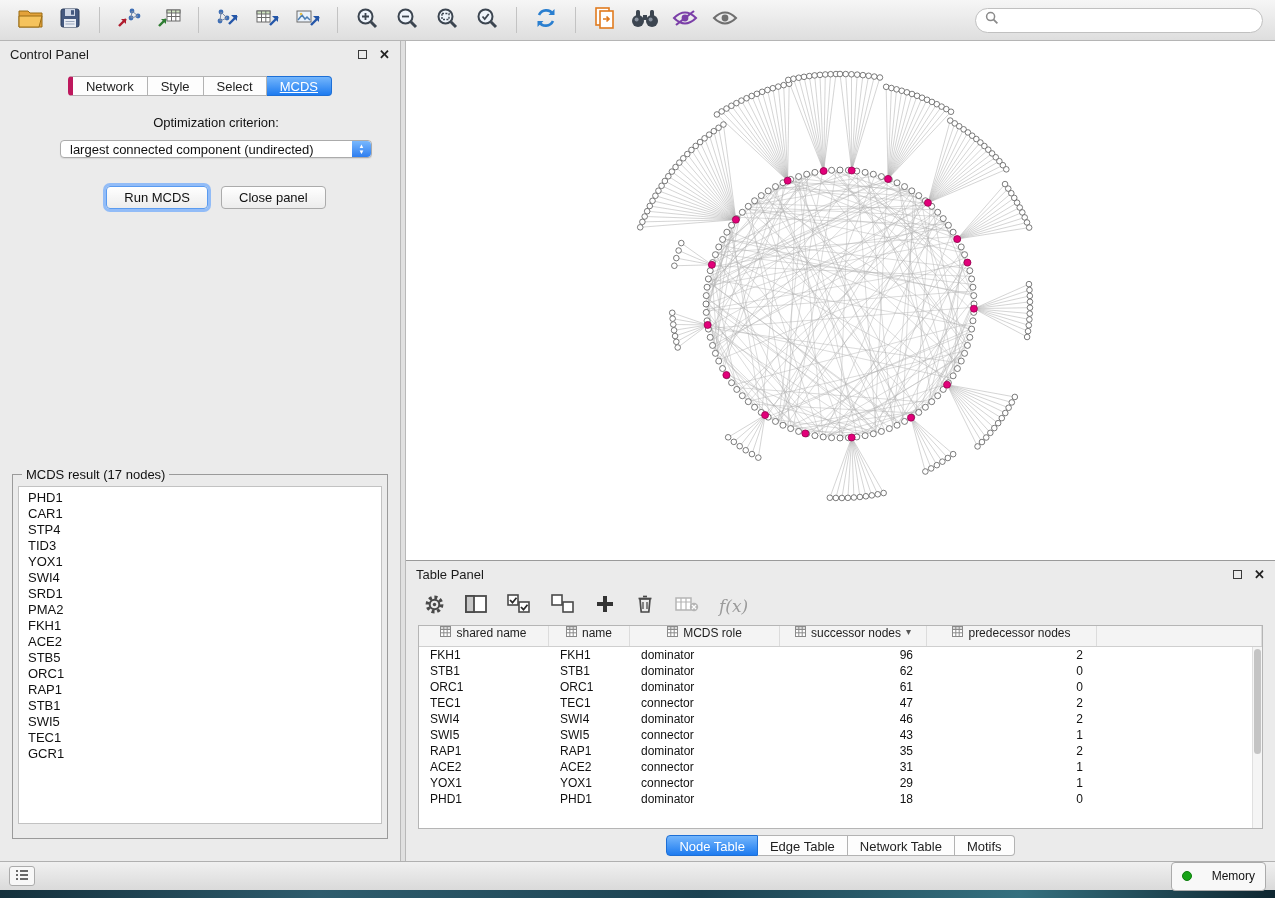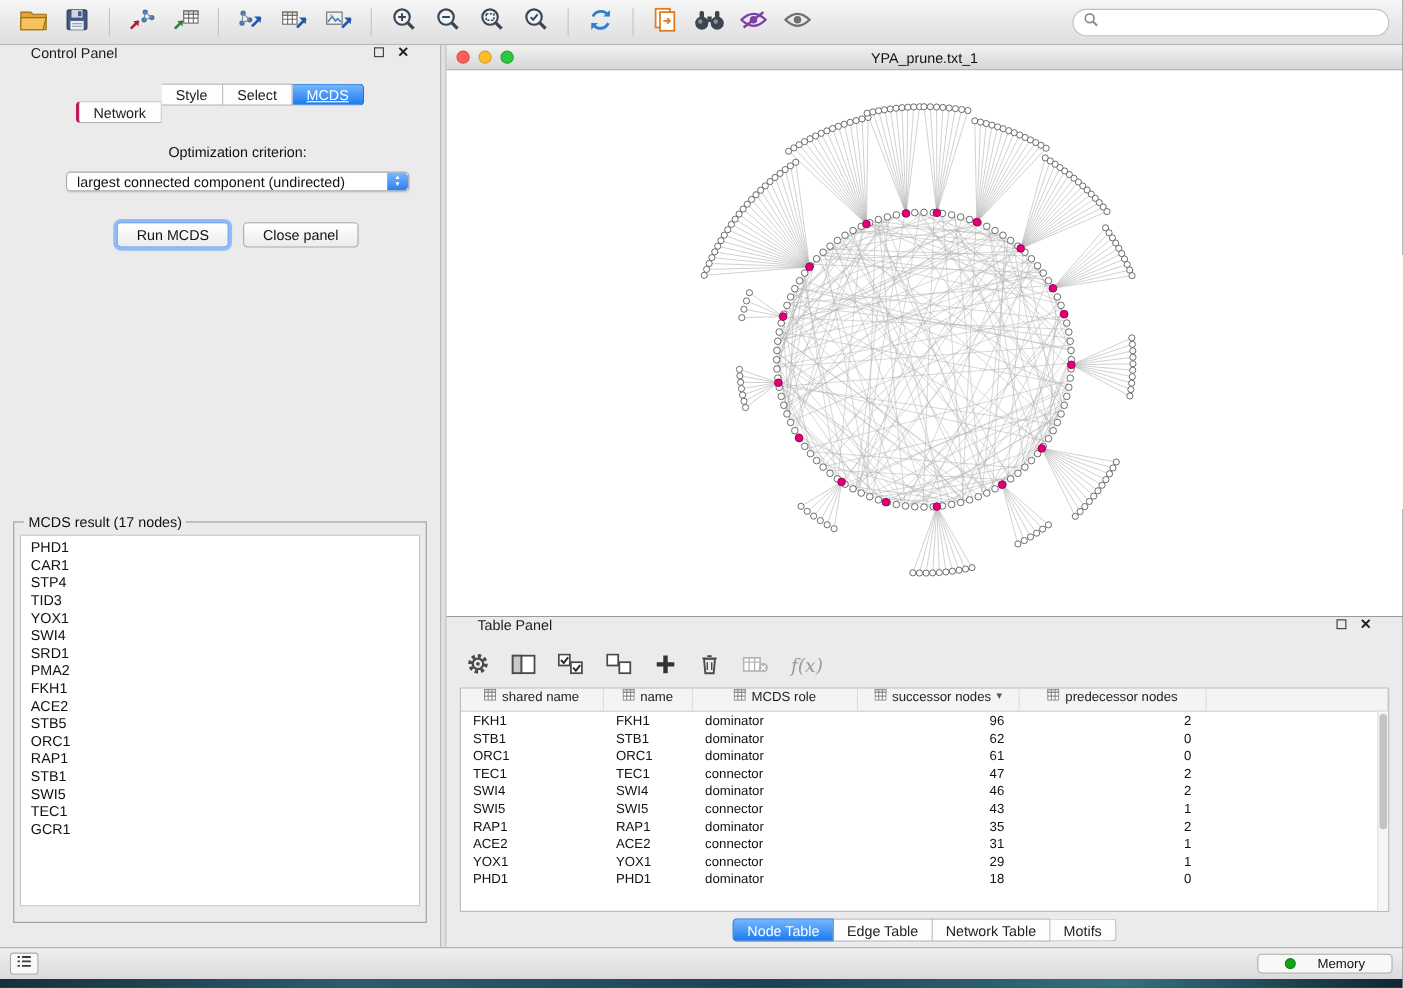--- a/index.html
+++ b/index.html
@@ -26,31 +26,31 @@
     border:1px solid #c0c0c0; border-radius:13px;
     display:flex; align-items:center; gap:6px; padding:0 9px;
   }
   .search-box input { border:none; outline:none; flex:1; font-size:13px; font-family:"Liberation Sans",sans-serif; background:transparent; }
 
   
   .main { flex:1; display:flex; min-height:0; }
 
   
   .control-panel { width:400px; flex:0 0 400px; background:#ebebeb; display:flex; flex-direction:column; }
-  .panel-header { height:26px; flex:0 0 26px; display:flex; align-items:flex-start; padding:0 28px; font-size:13px; color:#1c1c1c; }
+  .panel-header { height:26px; flex:0 0 26px; display:flex; align-items:center; padding:0 10px; font-size:13px; color:#1c1c1c; }
   .ph-icons { margin-left:auto; display:flex; align-items:center; gap:12px; }
   .ph-float { width:9px; height:9px; border:1.5px solid #3a3a3a; display:inline-block; }
   .ph-close { font-size:13px; font-weight:bold; color:#222; line-height:1; }
 
   .cp-tabbar { display:flex; justify-content:center; margin-top:9px; flex:0 0 auto; }
   .cp-tab {
     font-size:13px; padding:2px 13px; height:20px; line-height:16px;
     background:#fdfdfd; border:1px solid #b3b3b3; border-left:none; color:#222;
   }
-  .cp-tab:first-child { border-left:3px solid #be185d; border-radius:4px 0 0 4px;margin-top:16px; }
+  .cp-tab:first-child { border-left:5px solid #be185d; border-radius:4px 0 0 4px; }
   .cp-tab:last-child { border-radius:0 4px 4px 0;text-decoration:underline; }
   .cp-tab.active { background:linear-gradient(#74b6fc,#1d7bf0); border-color:#1d6fd6; color:#fff; }
 
   .cp-inner { text-align:center; flex:0 0 auto;padding-left:32px; }
   .opt-label { margin-top:19px; font-size:13px; color:#111; }
   .dropdown {
     position:relative; margin:10px auto 0; width:312px; height:18px;
     background:#fff; border:1px solid #ababab; border-radius:4px;
     display:flex; align-items:center; padding-left:9px;
     font-size:13px; color:#111; text-align:left;
@@ -133,21 +133,21 @@
   .tp-tab:last-child { border-radius:0 4px 4px 0; }
   .tp-tab.active { background:linear-gradient(#74b6fc,#1d7bf0); border-color:#1d6fd6; color:#fff; }
 
   
   .statusbar {
     height:29px; flex:0 0 29px; background:linear-gradient(#f0f0f0,#dadada);
     border-top:1px solid #b0b0b0; display:flex; align-items:center; padding:0 9px;
   }
   .list-btn { width:26px; height:20px; border:1px solid #ababab; border-radius:3px; background:#f8f8f8; display:flex; align-items:center; justify-content:center; }
   .memory-btn {
-    margin-left:auto; height:18px; padding:0 24px; display:flex; align-items:center; gap:20px;
+    margin-left:auto; height:29px; padding:0 10px; display:flex; align-items:center; gap:20px;
     border:1px solid #ababab; border-radius:4px; background:#f8f8f8; font-size:12px; color:#111;
   }
   .mem-dot { width:10px; height:10px; border-radius:50%; background:#17a317; border:1px solid #0d7d0d; }
 
   .wallpaper { height:8px; background:linear-gradient(90deg,#14303c,#2e5c6d 25%,#1c4251 55%,#35707f 80%,#0e2630); }
 </style>
 </head>
 <body>
 
 <div class="app">
@@ -352,28 +352,20 @@
             <div class="result-item">GCR1</div>
           </div>
       </fieldset>
     </div>
 
     <div class="splitter"></div>
 
     <div class="right-side">
 
       <div class="network-view">
-        <div class="net-titlebar">
-          <span class="net-title">YPA_prune.txt_1</span>
-          <span class="lights">
-            <span class="light red"></span>
-            <span class="light yellow"></span>
-            <span class="light green"></span>
-          </span>
-        </div>
         <div class="net-canvas">
           <svg id="network-svg" width="869" height="497" viewBox="0 0 869 497">
               <line x1="326.1405544180021" y1="183.48685644030894" x2="307.0105245554408" y2="305.7746785647267" stroke="#b0b0b0" stroke-width="0.6" opacity="0.75"></line>
               <line x1="514.4332773675535" y1="155.82496609790968" x2="369.2488727033433" y2="145.68294448882483" stroke="#b0b0b0" stroke-width="0.6" opacity="0.75"></line>
               <line x1="494.9742948051907" y1="382.3236580607957" x2="301.86613751298444" y2="240.71452526279808" stroke="#b0b0b0" stroke-width="0.6" opacity="0.75"></line>
               <line x1="414.51261685860675" y1="395.5754196610387" x2="339.09579399634333" y2="168.39983254340672" stroke="#b0b0b0" stroke-width="0.6" opacity="0.75"></line>
               <line x1="522.9151612947376" y1="162.74984243438416" x2="302.021919716473" y2="286.19022045334845" stroke="#b0b0b0" stroke-width="0.6" opacity="0.75"></line>
               <line x1="434.0642117232815" y1="396.9999846151282" x2="532.8602033626743" y2="172.54194236503483" stroke="#b0b0b0" stroke-width="0.6" opacity="0.75"></line>
               <line x1="430.41168533795025" y1="129.048053400161" x2="387.0272077195869" y2="388.49723815838007" stroke="#b0b0b0" stroke-width="0.6" opacity="0.75"></line>
               <line x1="477.60096330396806" y1="389.7081528512117" x2="300.00140756927317" y2="262.385812256753" stroke="#b0b0b0" stroke-width="0.6" opacity="0.75"></line>

